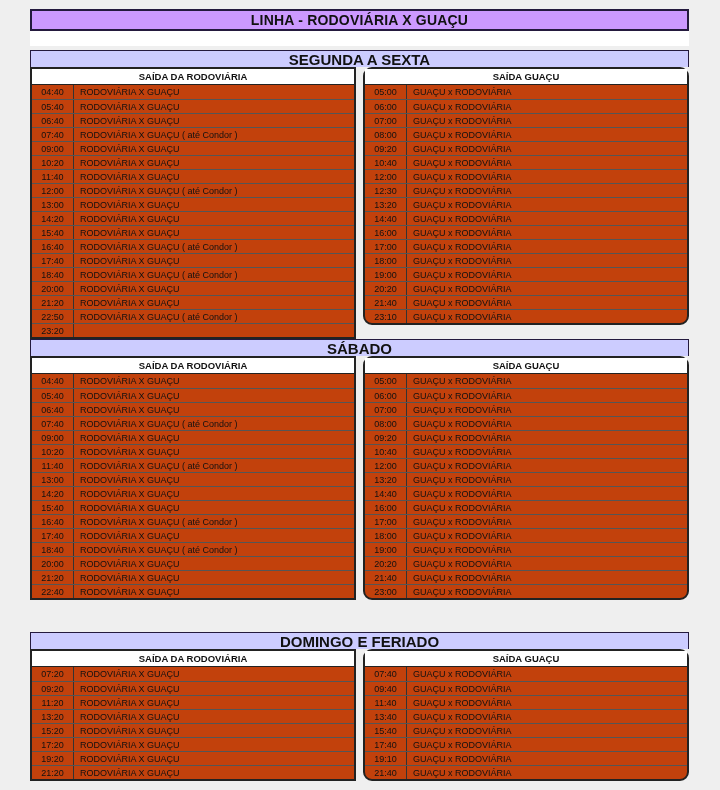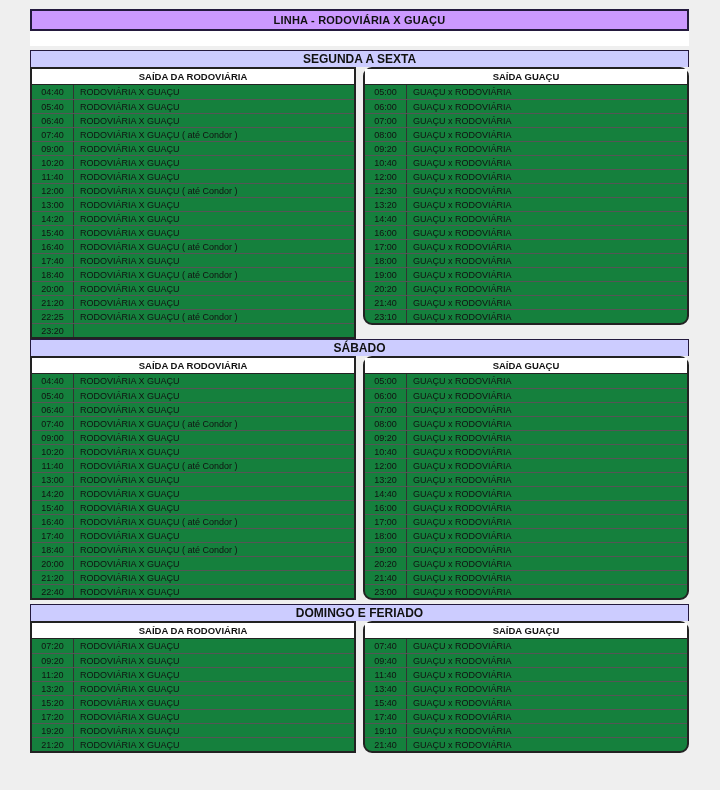--- a/index.html
+++ b/index.html
@@ -20,46 +20,46 @@
   }
   .content{
     width:659px;
     margin:9px auto 0 30px;
   }
   .title-bar{
     height:22px;
     background:var(--title-bg);
     border:2px solid var(--border-dark);
     display:flex;align-items:center;justify-content:center;
-    font-size:11px;font-weight:bold;letter-spacing:.2px;
+    font-size:14px;font-weight:bold;letter-spacing:.2px;
   }
   .white-strip{
     height:15px;
     background:#ffffff;
     width:100%;
   }
   .section{width:100%;}
   .section.s0{margin-top:4px;}
   .section.s1{}
-  .section.s2{margin-top:4px;}
+  .section.s2{margin-top:32px;}
   .section-bar{
     height:17px;
     background:var(--section-bg);
     border:1px solid var(--border-dark);
     border-bottom:none;
     display:flex;align-items:center;justify-content:center;
-    font-size:12px;font-weight:bold;
+    font-size:15px;font-weight:bold;
   }
   .tables{
     display:flex;
     gap:7px;
     align-items:flex-start;
   }
   .ttable{
-    background:#15803d;
+    background:#c2410c;
     border:2px solid #222222;
   }
   .ttable.left-t{width:326px;}
   .ttable.right-t{flex:1;border-radius:9px;}
   .col-header{
     height:16px;
     display:flex;align-items:center;justify-content:center;
     font-size:9.5px;font-weight:bold;
     border-bottom:1px solid #222222;
     background:#ffffff;
@@ -175,21 +175,21 @@
     <div class="cell time">20:00</div>
     <div class="cell desc">RODOVIÁRIA X GUAÇU</div>
   </div>
 
   <div class="trow">
     <div class="cell time">21:20</div>
     <div class="cell desc">RODOVIÁRIA X GUAÇU</div>
   </div>
 
   <div class="trow">
-    <div class="cell time">22:25</div>
+    <div class="cell time">22:50</div>
     <div class="cell desc">RODOVIÁRIA X GUAÇU ( até Condor )</div>
   </div>
 
   <div class="trow">
     <div class="cell time">23:20</div>
   </div>
 </div>
       </div>
       <div class="ttable right-t">
         <div class="col-header">SAÍDA GUAÇU</div>

